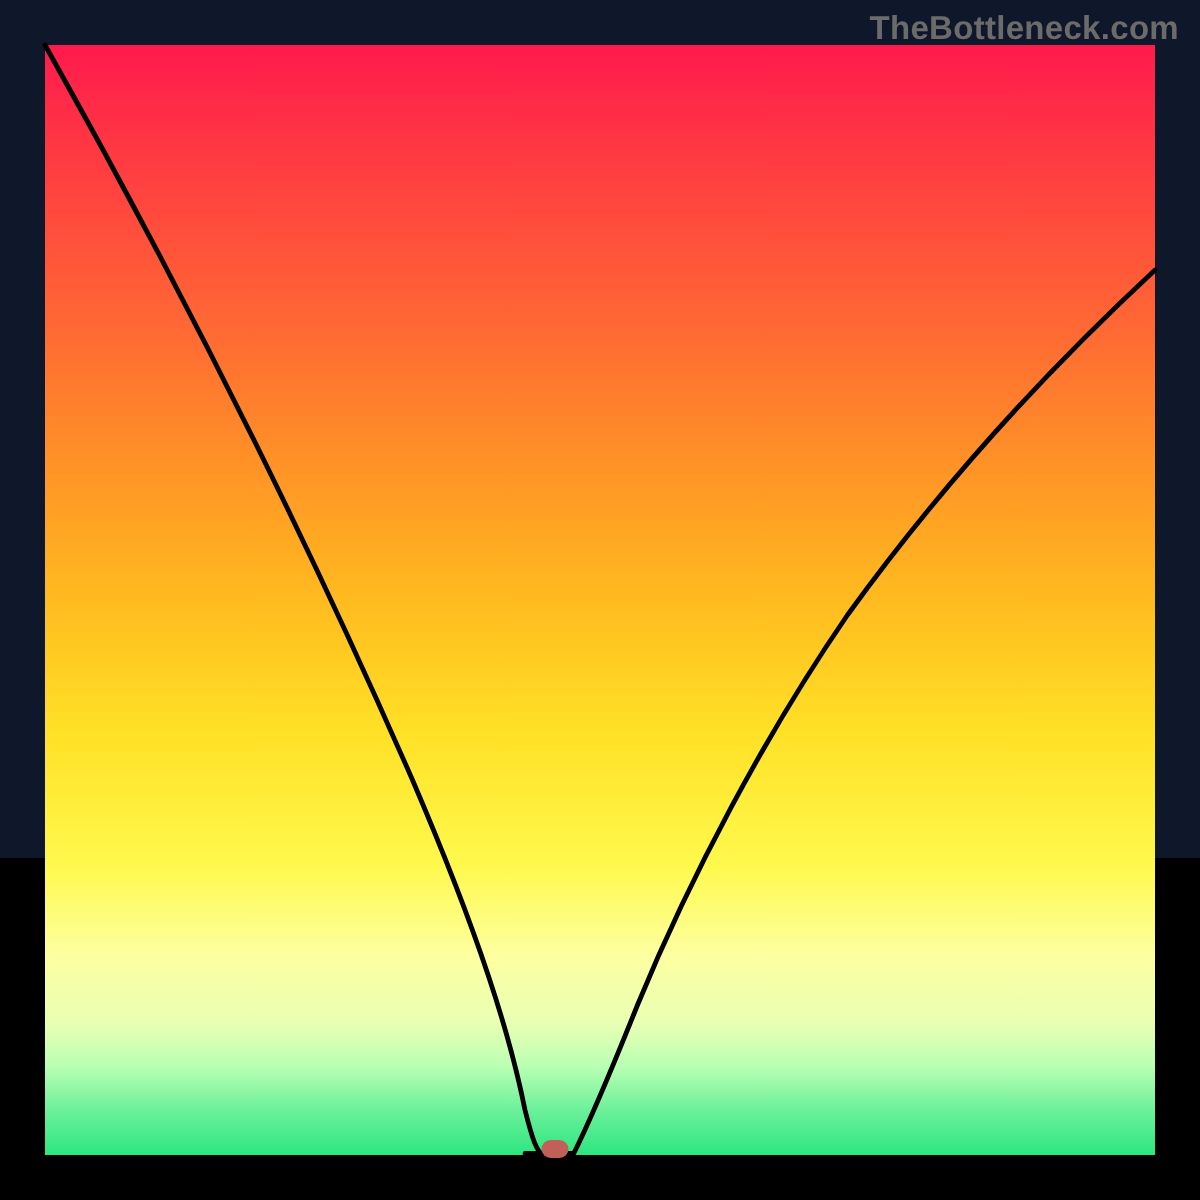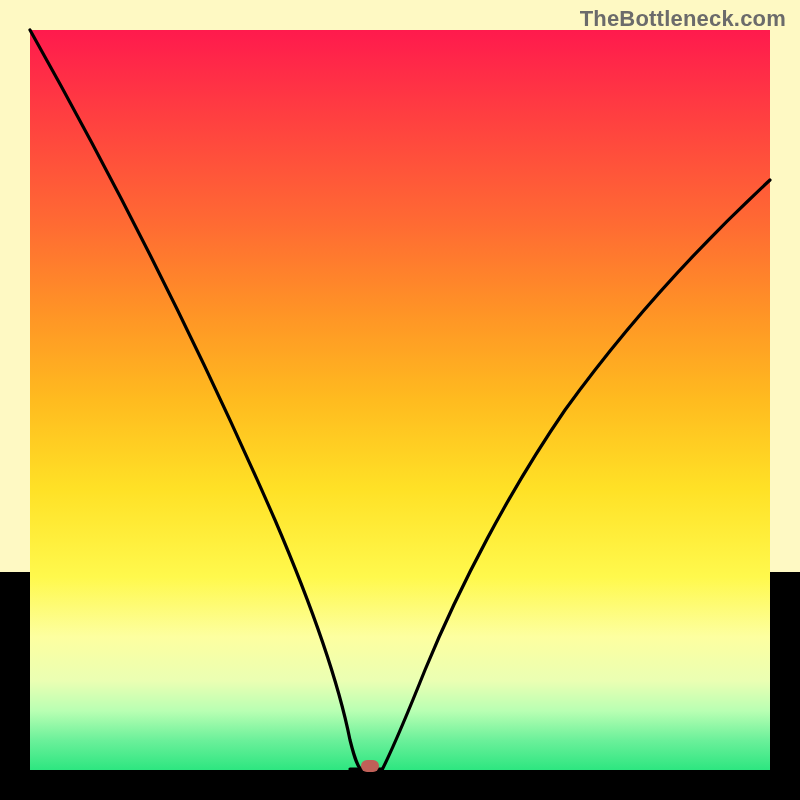--- a/index.html
+++ b/index.html
@@ -8,21 +8,21 @@
     width: 800px;
     height: 800px;
     overflow: hidden;
     background: #000;
     font-family: Arial, Helvetica, sans-serif;
   }
   .frame {
     position: relative;
     width: 800px;
     height: 572px;
-    background: #fef9c3;
+    background: #0f172a;
   }
   .plot-area {
     position: absolute;
     left: 30px;
     top: 30px;
     width: 740px;
     height: 740px;
     background: linear-gradient(
       to bottom,
       #ff1a4d 0%,

